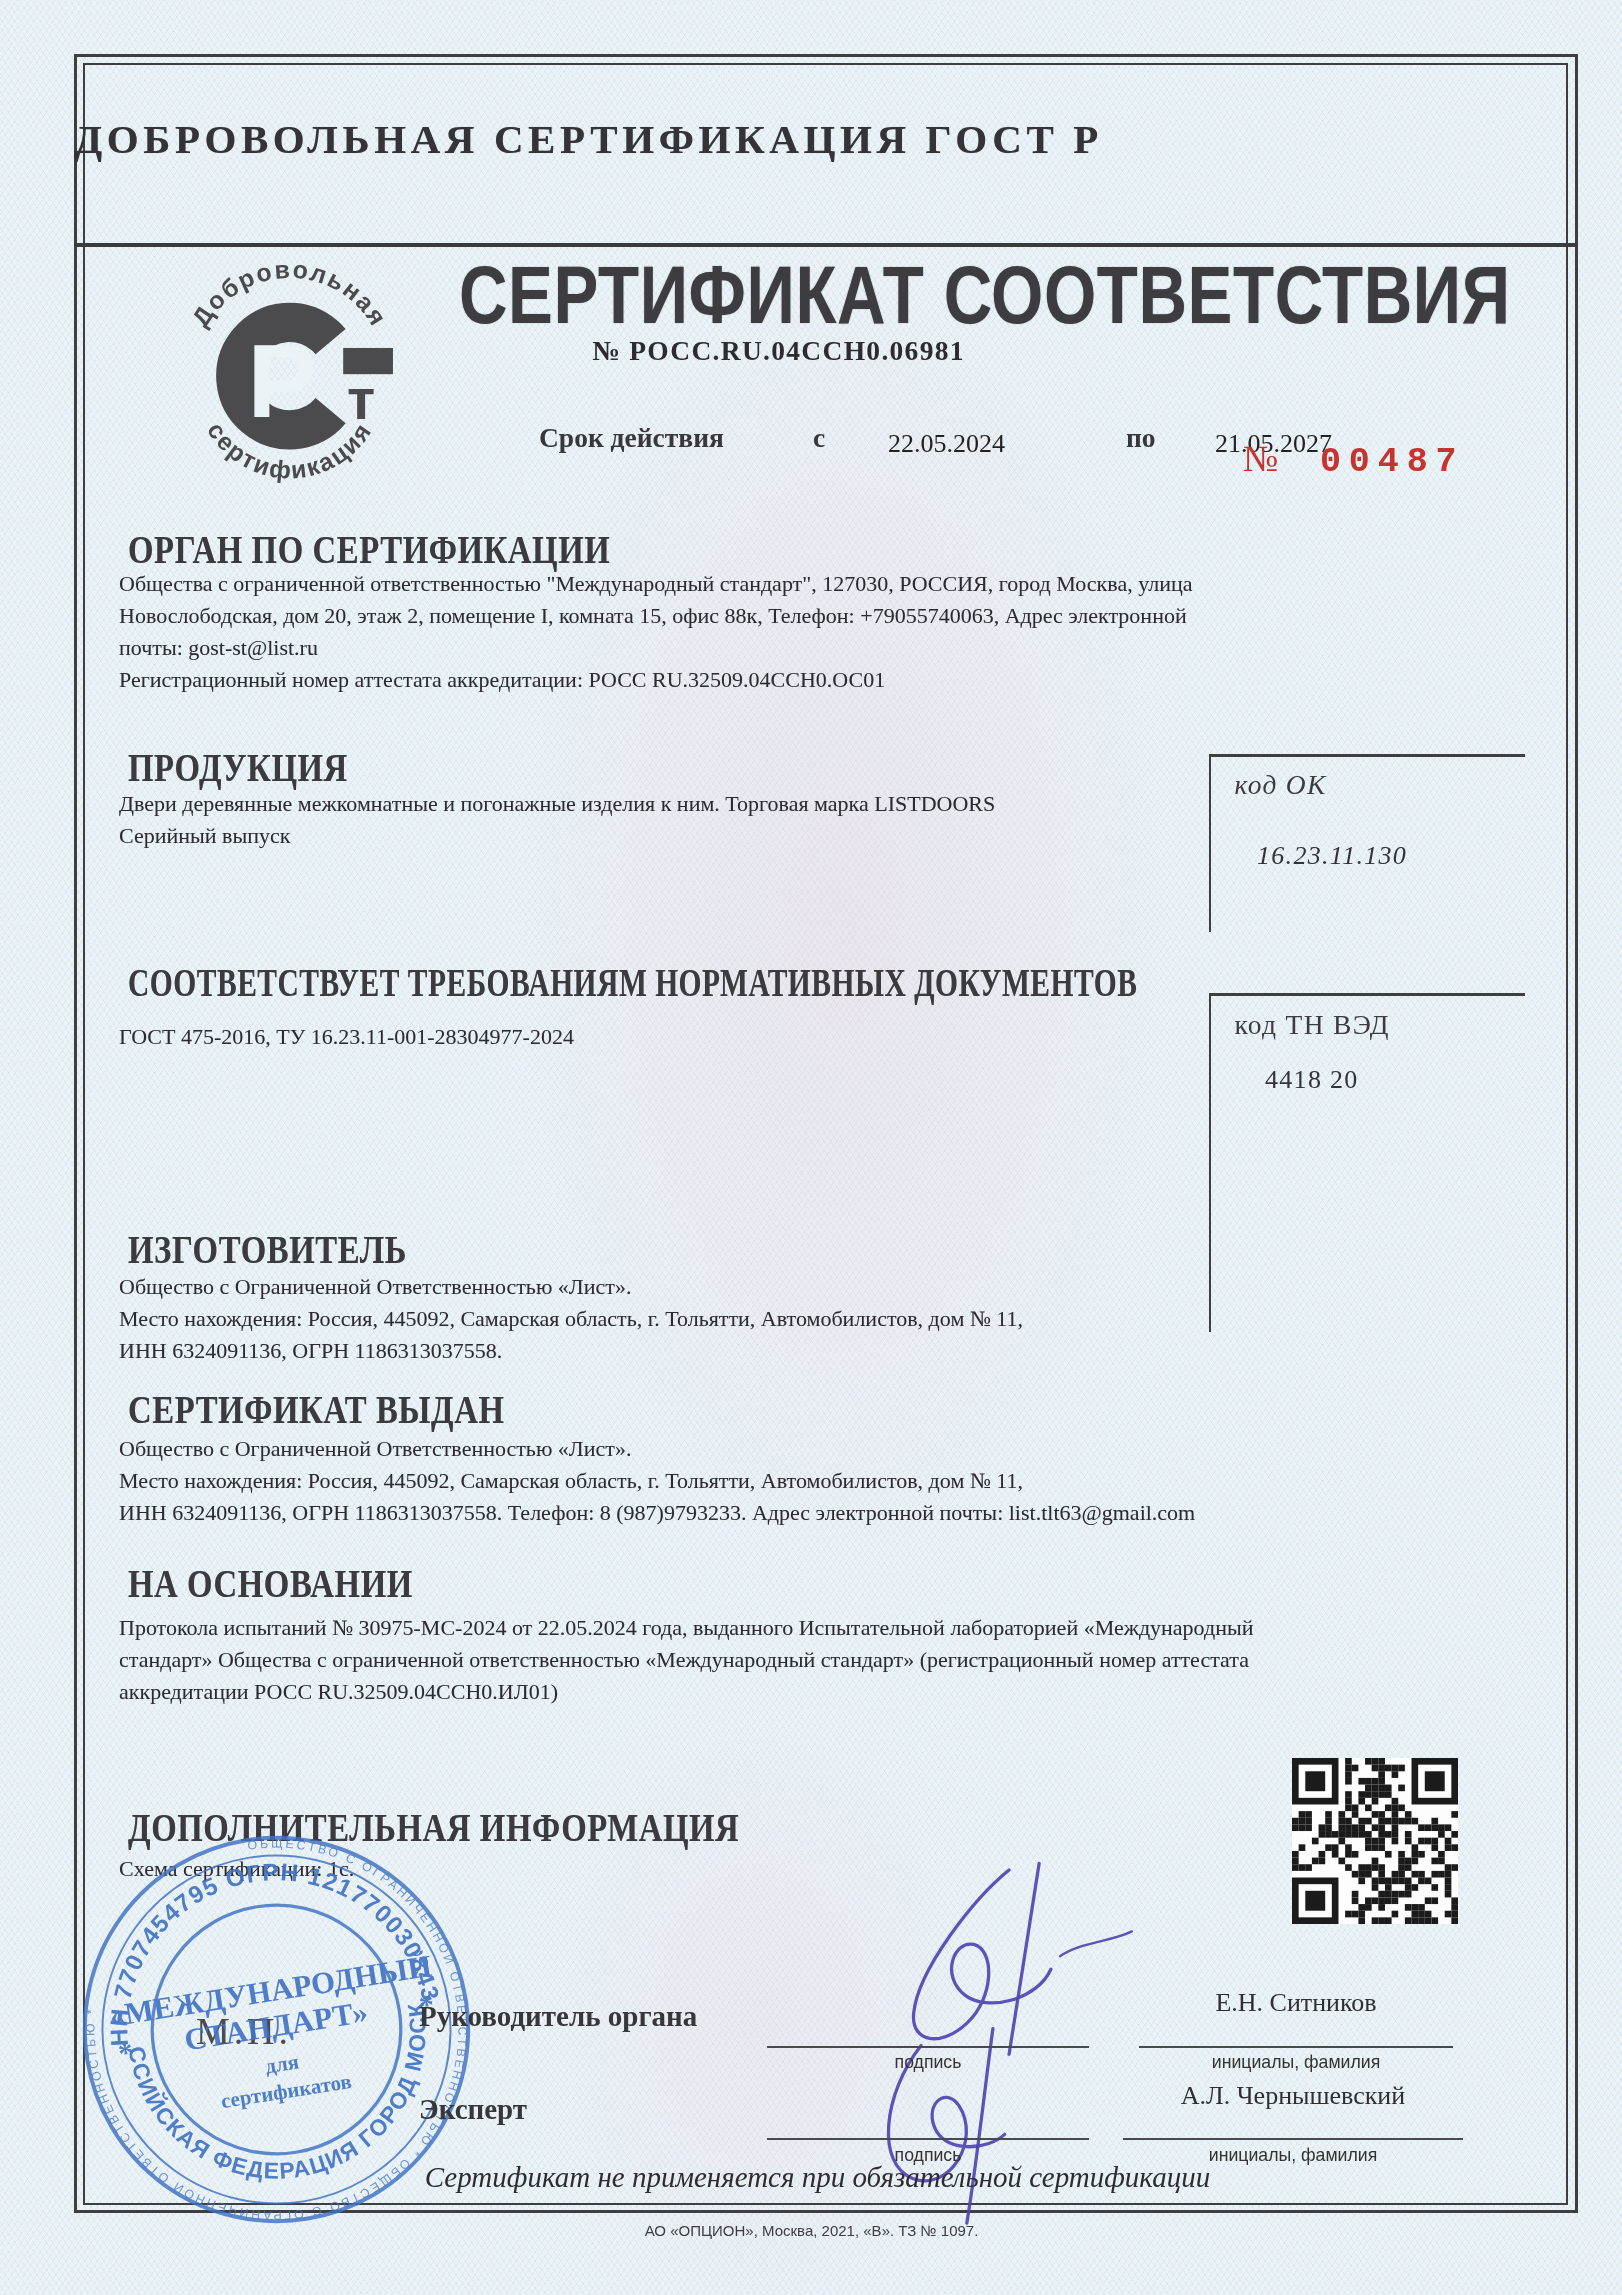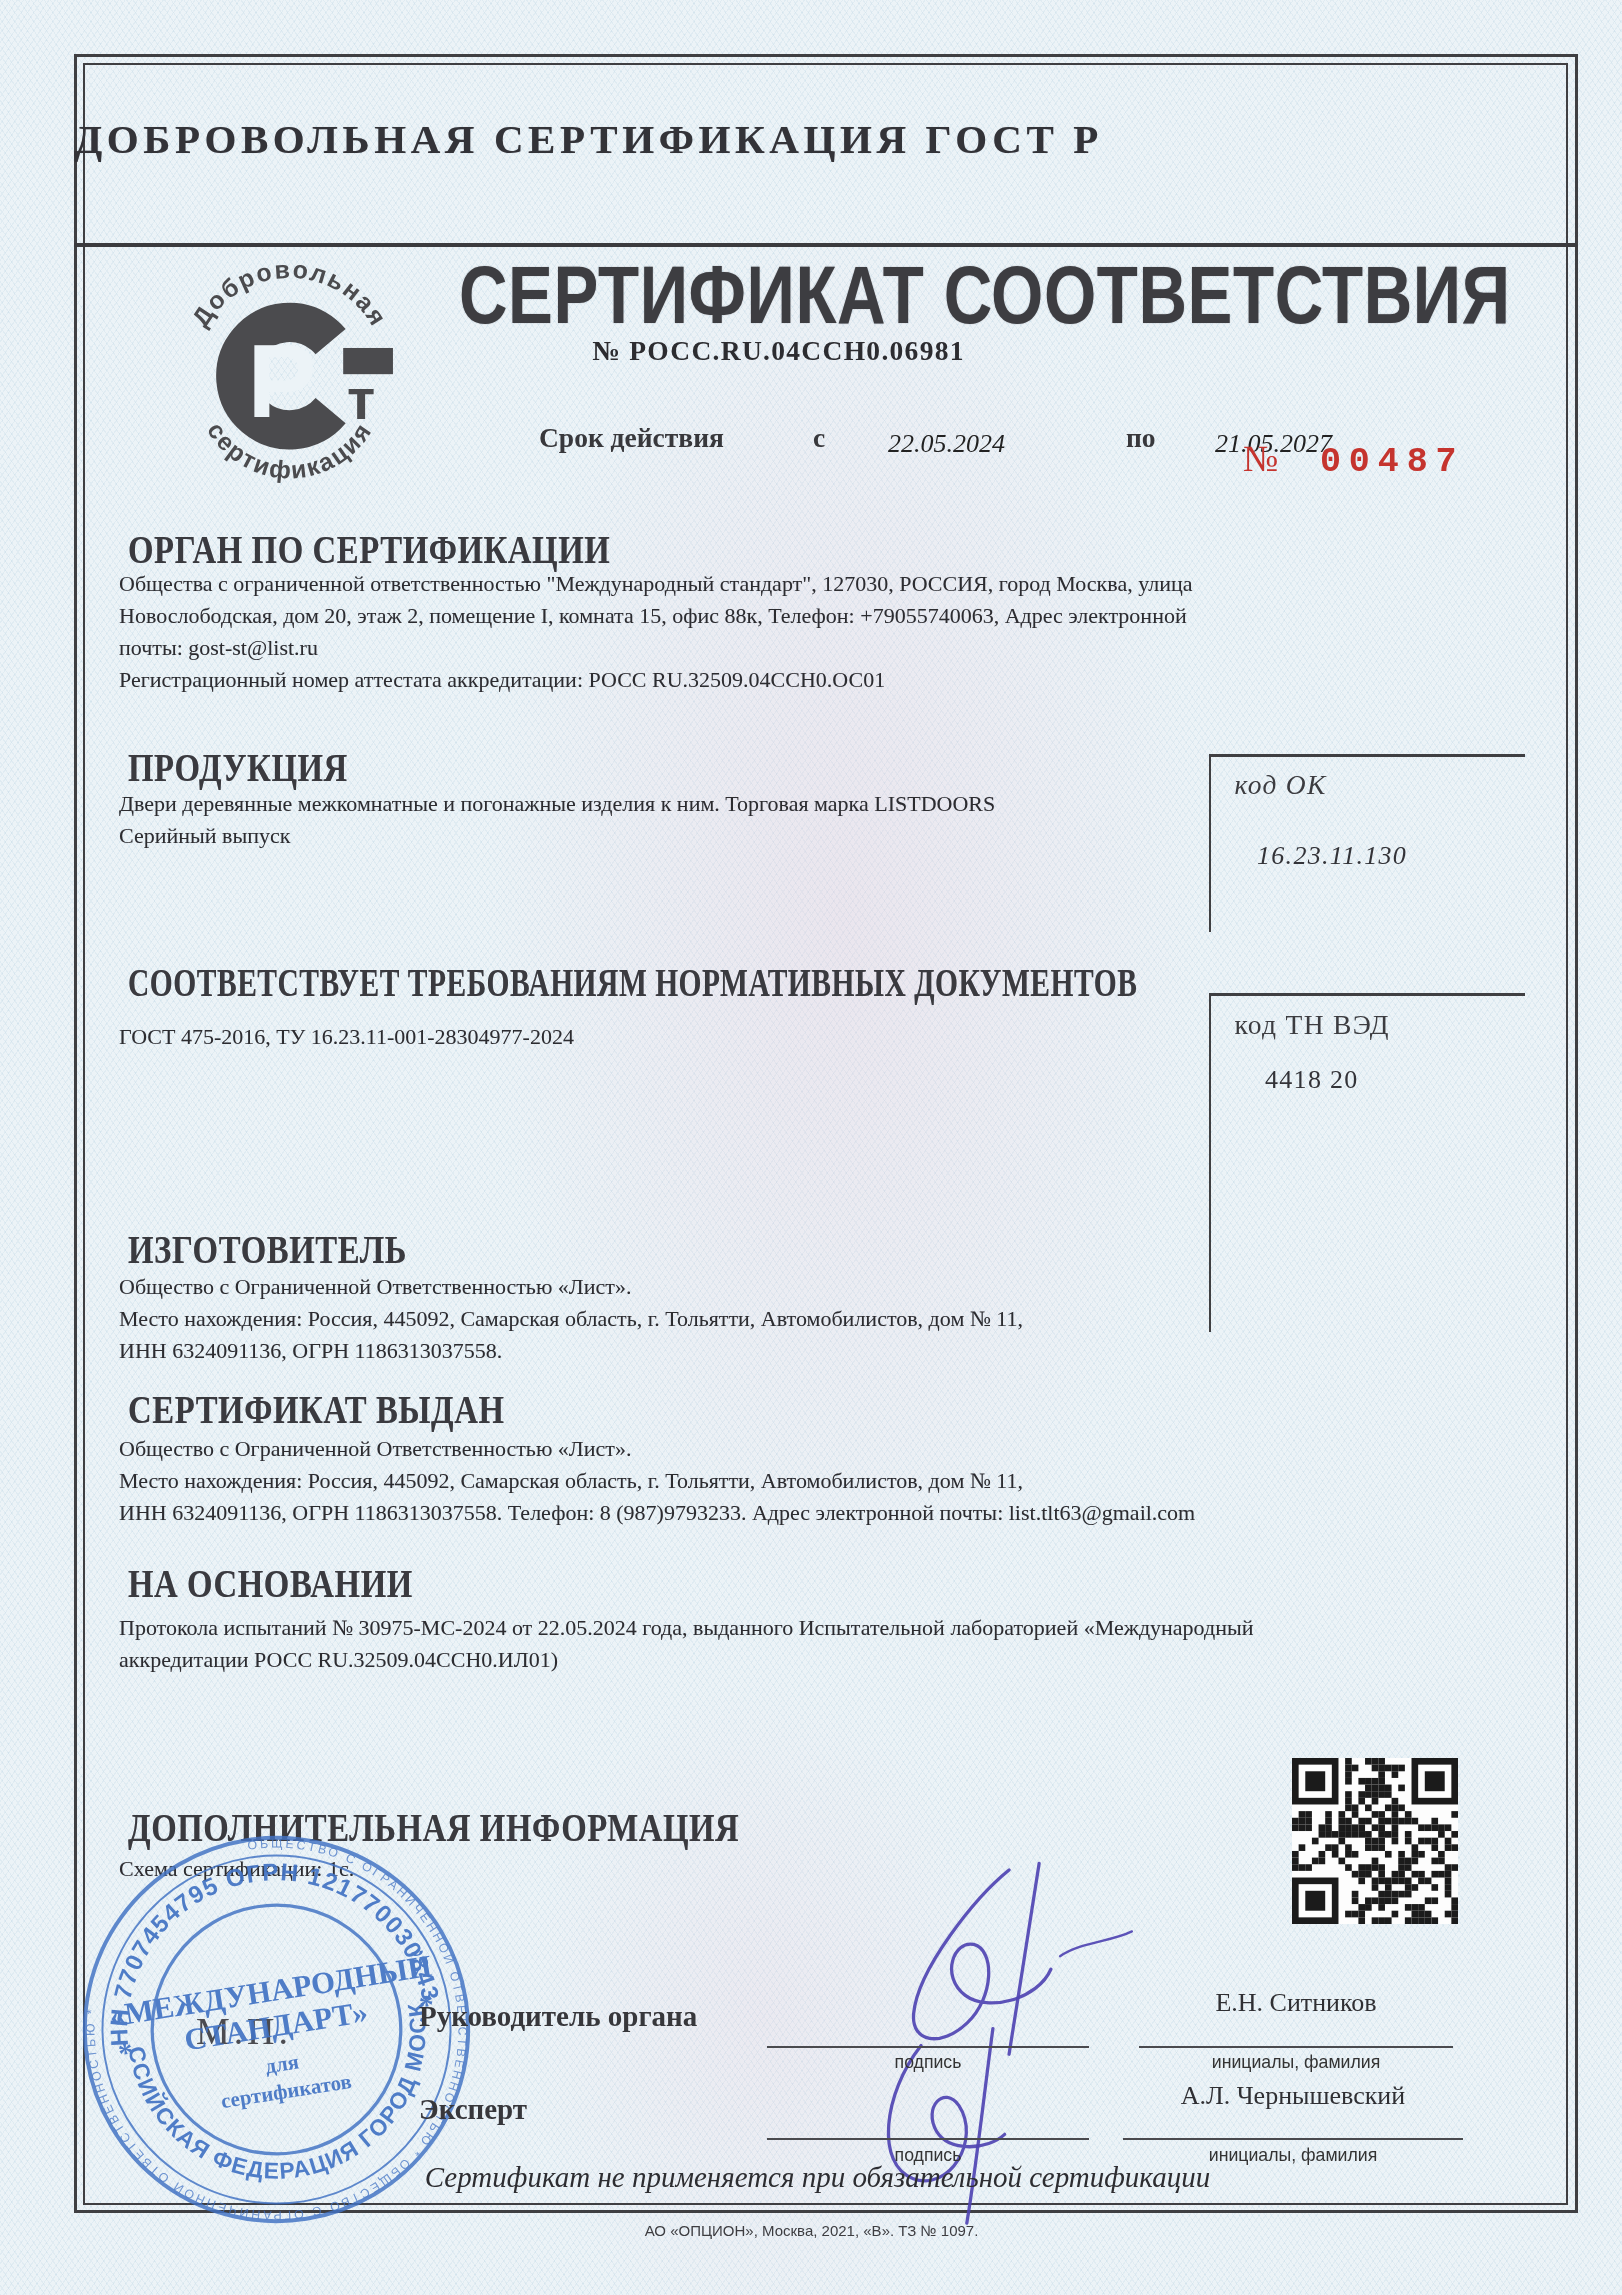--- a/index.html
+++ b/index.html
@@ -23,21 +23,21 @@
   }
   .main-title{
     position:absolute;left:459px;top:254px;font-family:"Liberation Sans","DejaVu Sans",sans-serif;
     font-weight:bold;font-size:80px;line-height:1;letter-spacing:0.7px;color:#3d3d41;
     transform:scale(.84,1.03);transform-origin:left top;white-space:nowrap;
     text-shadow:0 0 1.3px rgba(30,30,40,.4);
   }
   .cert-no{position:absolute;left:458px;top:335px;width:641px;text-align:center;
     font-size:27.5px;font-weight:bold;letter-spacing:1.3px;color:#2c2c30;white-space:nowrap;}
   .validity{font-size:27.5px;font-weight:bold;color:#38383c;white-space:nowrap;margin-top:40px;}
-  .validity-date{font-size:26px;font-weight:normal;color:#222;font-style:italic;}
+  .validity-date{font-size:26px;font-weight:normal;color:#222;}
   .blank-no{color:#c5342e;white-space:nowrap;}
   .blank-no .sign{font-size:37px;font-family:"Liberation Serif",serif;}
   .blank-no .val{font-size:35px;font-family:"Liberation Mono","DejaVu Sans Mono",monospace;font-weight:bold;letter-spacing:7.9px;}
   .heading{
     position:absolute;left:128px;font-size:41px;font-weight:bold;letter-spacing:0.7px;color:#3a3a3f;
     transform:scale(.8,1);transform-origin:left top;white-space:nowrap;
     text-shadow:0 0 0.7px rgba(30,30,50,.3);
   }
   .heading--wide{transform:scale(.72,1);}
   .body-block{position:absolute;left:119px;width:1348px;}
@@ -136,20 +136,21 @@
   <div class="heading" style="top:1385px;">СЕРТИФИКАТ ВЫДАН</div>
   <div class="body-block" style="top:1433px;">
     <div class="body-line">Общество с Ограниченной Ответственностью «Лист».</div>
     <div class="body-line">Место нахождения: Россия, 445092, Самарская область, г. Тольятти, Автомобилистов, дом № 11,</div>
     <div class="body-line">ИНН 6324091136, ОГРН 1186313037558. Телефон: 8 (987)9793233. Адрес электронной почты: list.tlt63@gmail.com</div>
   </div>
 
   <div class="heading" style="top:1559px;">НА ОСНОВАНИИ</div>
   <div class="body-block" style="top:1612px;">
     <div class="body-line">Протокола испытаний № 30975-МС-2024 от 22.05.2024 года, выданного Испытательной лабораторией «Международный</div>
+    <div class="body-line">стандарт» Общества с ограниченной ответственностью «Международный стандарт» (регистрационный номер аттестата</div>
     <div class="body-line">аккредитации РОСС RU.32509.04ССН0.ИЛ01)</div>
   </div>
 
   <svg id="qr" class="abs" style="left:1292px;top:1758px;" width="166" height="166" viewBox="0 0 250 250">
       <rect width="250" height="250" fill="#fdfdfd"></rect>
       <rect x="80" y="0" width="10" height="10" fill="#1b1b1b"></rect>
       <rect x="110" y="0" width="10" height="10" fill="#1b1b1b"></rect>
       <rect x="120" y="0" width="10" height="10" fill="#1b1b1b"></rect>
       <rect x="130" y="0" width="10" height="10" fill="#1b1b1b"></rect>
       <rect x="80" y="10" width="10" height="10" fill="#1b1b1b"></rect>

